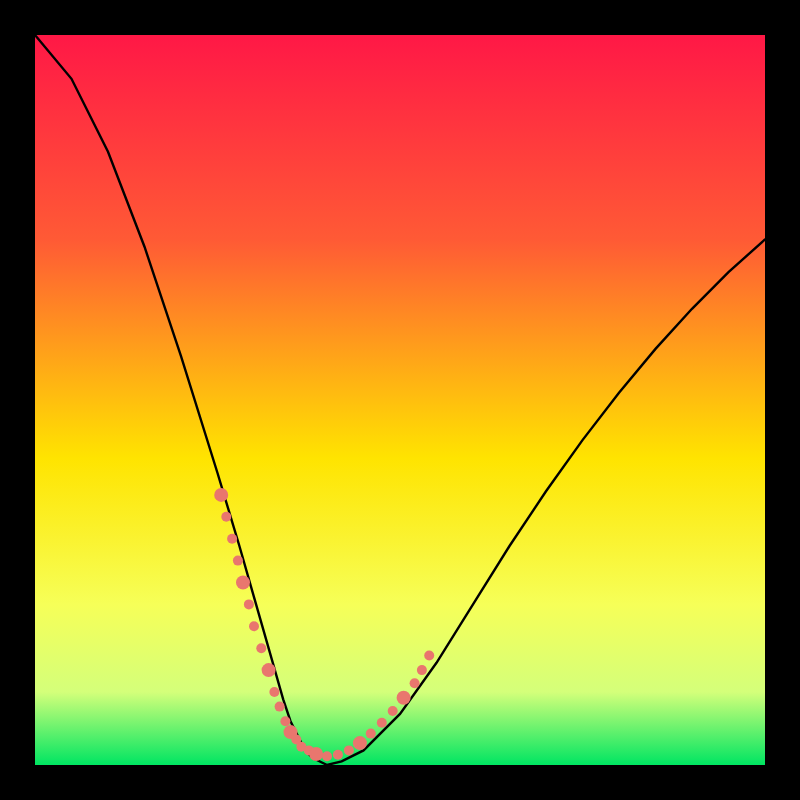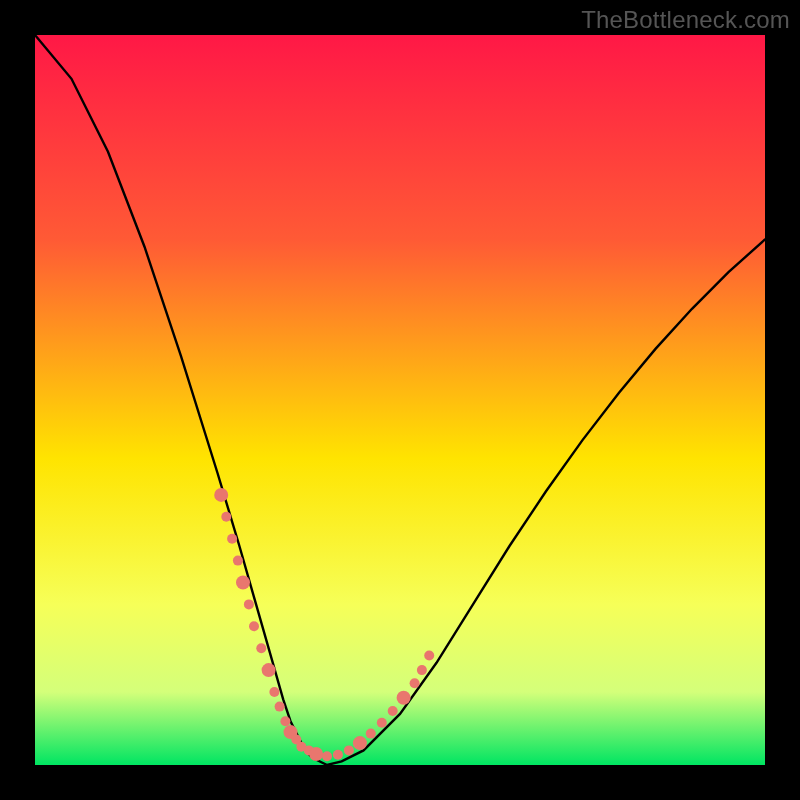--- a/index.html
+++ b/index.html
@@ -83,14 +83,13 @@
         <circle cx="392.7" cy="711.0" r="5" fill="#e9766e"></circle>
         <circle cx="403.6" cy="697.8" r="7" fill="#e9766e"></circle>
         <circle cx="414.6" cy="683.2" r="5" fill="#e9766e"></circle>
         <circle cx="421.9" cy="670.1" r="5" fill="#e9766e"></circle>
         <circle cx="429.2" cy="655.5" r="5" fill="#e9766e"></circle>
       </g>
 
     <rect id="plot-border" fill="none" stroke="#000" stroke-width="0"></rect>
   </svg>
 
-  <div class="watermark">TheBottleneck.com</div>
 </div>
 
 </body></html>

